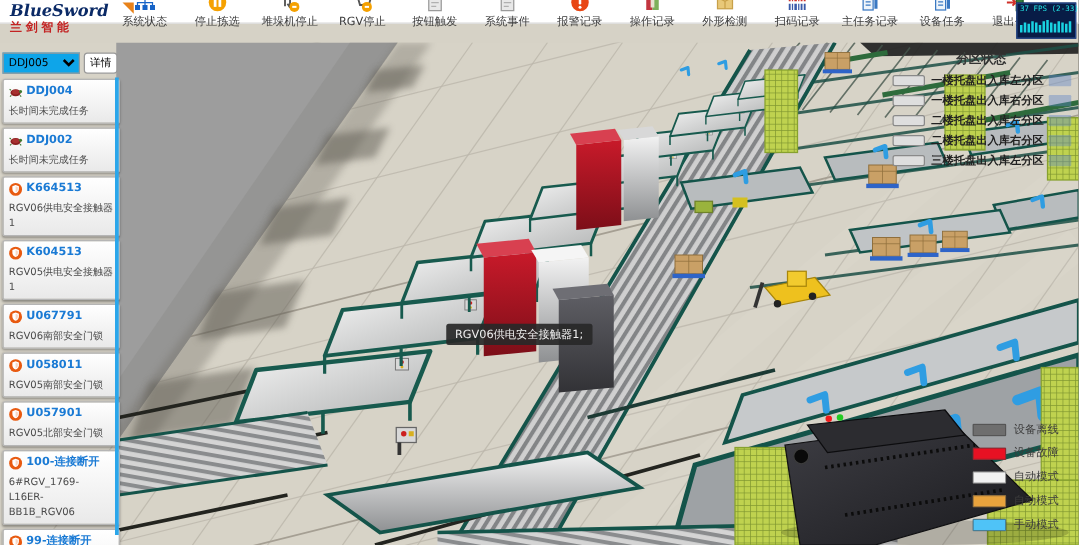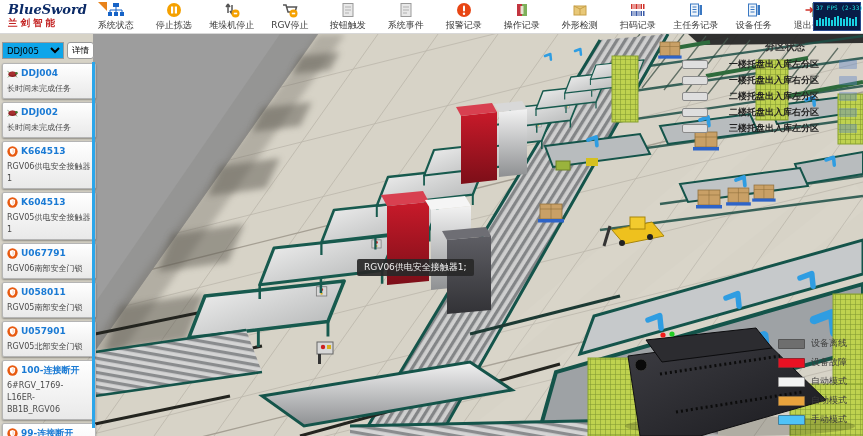--- a/index.html
+++ b/index.html
@@ -3,21 +3,21 @@
 <meta charset="utf-8">
 <style>
   * { margin:0; padding:0; box-sizing:border-box; }
   html,body { background:#222; }
   #app {
     position:relative; width:863px; height:436px; overflow:hidden;
     background:#d6d2c6; font-family:"DejaVu Sans", sans-serif;
   }
   
   #header {
-    position:absolute; top:0; left:0; right:0; height:34px; background:#ffffff;
+    position:absolute; top:0; left:0; right:0; height:19px; background:#ffffff;
     display:flex; align-items:stretch; z-index:10; border-bottom:1px solid #d8d8d8;
   }
   .logo-block { width:118px; padding:3px 0 0 8px; position:relative; }
   .logo-name { font-family:"DejaVu Serif", serif; font-style:italic; font-weight:bold;
     font-size:13px; color:#0b2a66; line-height:14px; }
   .logo-sub { font-size:9.5px; font-weight:bold; color:#c32222; letter-spacing:3px; line-height:12px; }
   .logo-flag { position:absolute; left:98px; top:2px; width:0; height:0;
     border-left:9px solid transparent; border-top:9px solid #e8821a; }
   .toolbar { flex:1; display:flex; justify-content:space-around; align-items:center; padding-right:58px; }
   .tb-btn { display:flex; flex-direction:column; align-items:center; gap:1px;
@@ -42,21 +42,21 @@
     border-radius:2px; padding:3px 4px; margin-bottom:3px; box-shadow:0 1px 2px rgba(0,0,0,.35); cursor:pointer; }
   .card-head { display:flex; align-items:center; gap:3px; }
   .card-icon svg { width:11px; height:11px; display:block; }
   .card-title { font-size:9px; font-weight:bold; color:#1a7ad4; line-height:13px; white-space:nowrap; }
   .card-body { font-size:8px; color:#4a4a4a; line-height:12px; white-space:pre-line; margin-top:3px; }
   .side-scroll { position:absolute; left:92px; top:62px; height:366px; width:3px;
     background:#2ba6ea; z-index:7; }
   
   #zone-legend { position:absolute; right:6px; top:40px; z-index:5; text-align:right; }
   .zone-title { font-size:10px; font-weight:600; color:#333; margin:0 52px 5px 0; }
-  .zone-row { display:flex; align-items:center; justify-content:flex-end; margin-bottom:6px; height:10px; cursor:pointer;gap:16px; }
+  .zone-row { display:flex; align-items:center; justify-content:flex-end; margin-bottom:6px; height:10px; cursor:pointer; }
   .zone-swatch { width:26px; height:9px; background:#dedede; border:1px solid #8a8a8a;
     border-radius:2px; margin-right:5px; }
   .zone-label { font-size:9px; font-weight:600; color:#222; white-space:nowrap; }
   .zone-mark { width:18px; height:9px; margin-left:4px; border-radius:1px;
     background:rgba(90,130,200,.4); filter:blur(.5px); }
   
   #mode-legend { position:absolute; right:16px; bottom:3px; z-index:5; }
   .mode-row { display:flex; align-items:center; justify-content:flex-end; margin-bottom:8px; height:11px; }
   .mode-swatch { width:27px; height:10px; border-radius:1px; border:1px solid rgba(60,60,60,.5); margin-right:6px; }
   .mode-label { font-size:9px; color:#3c3c3c; white-space:nowrap; }

